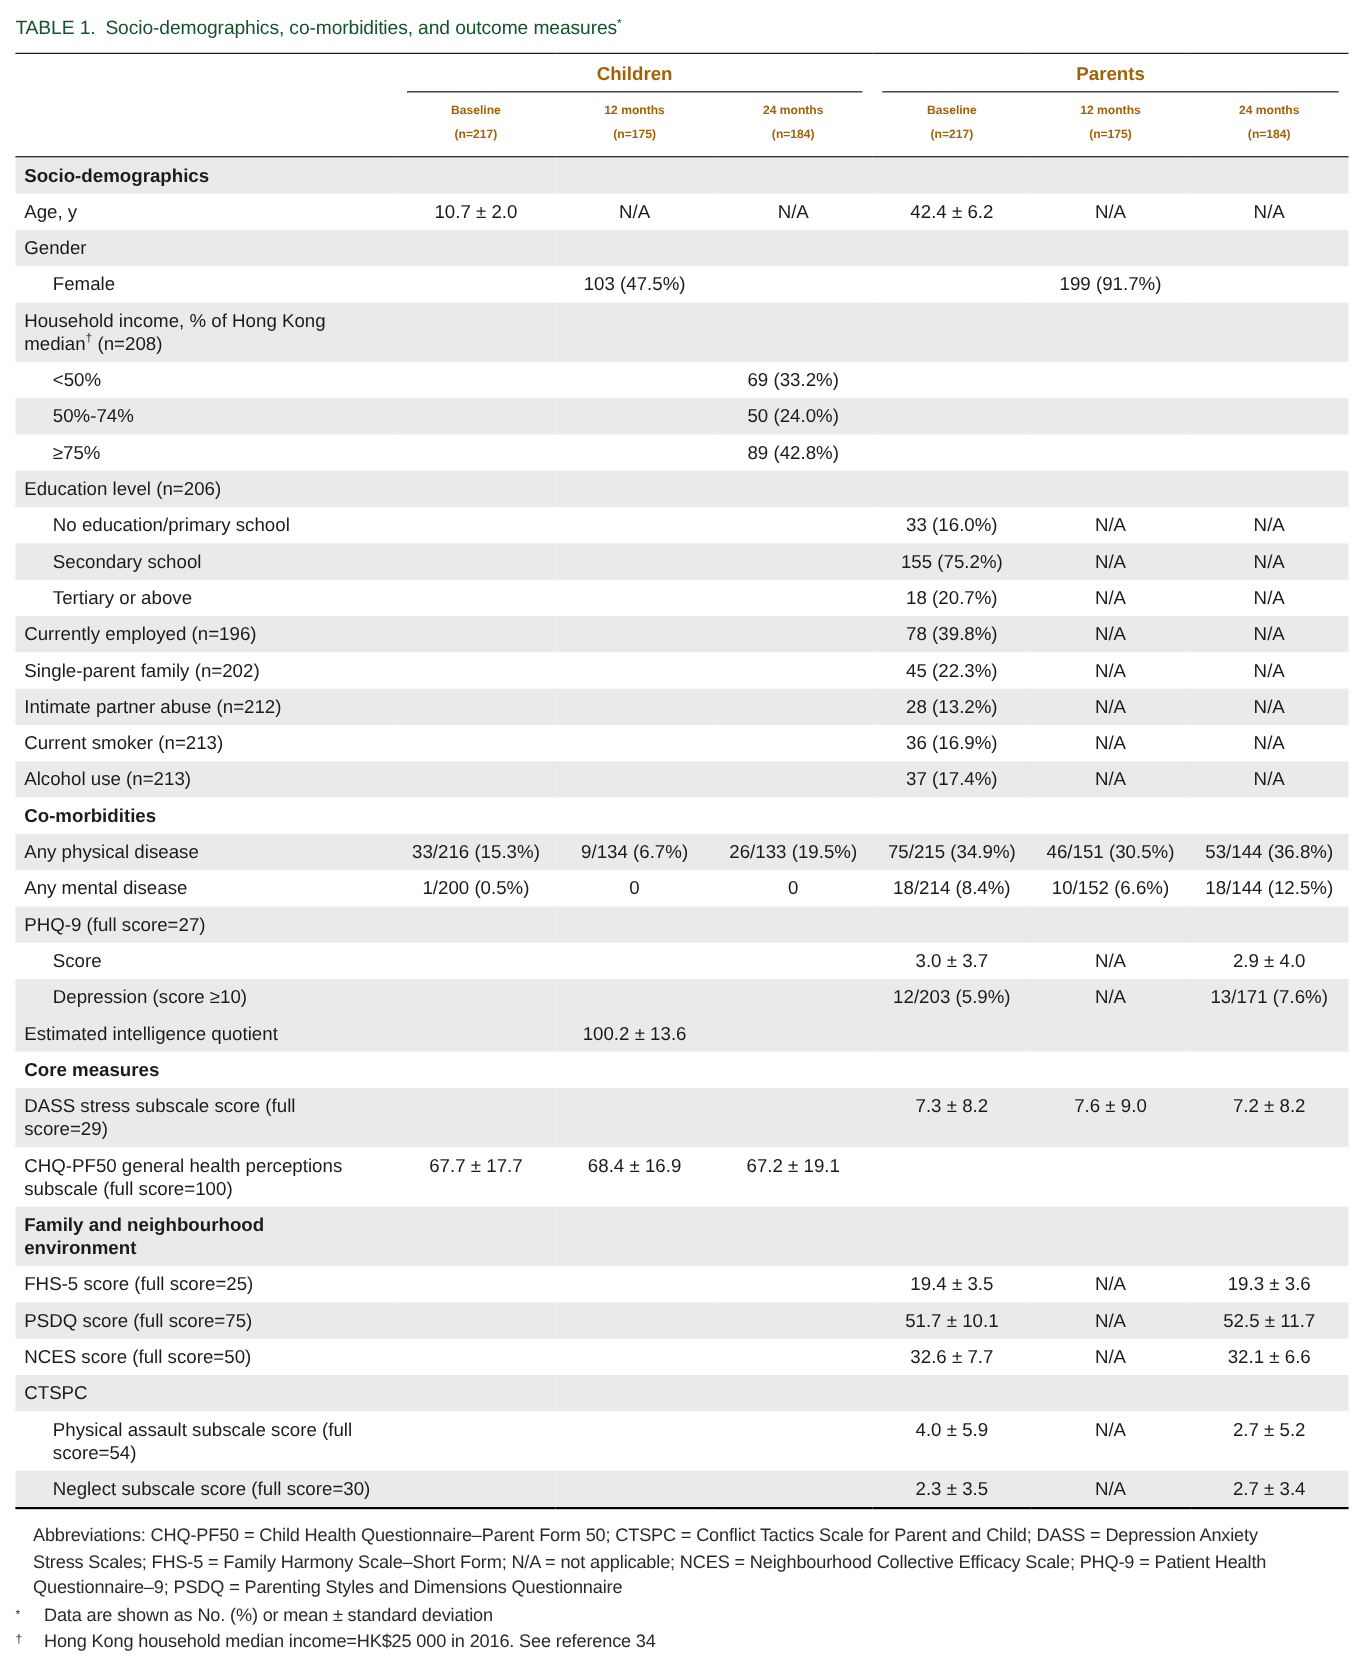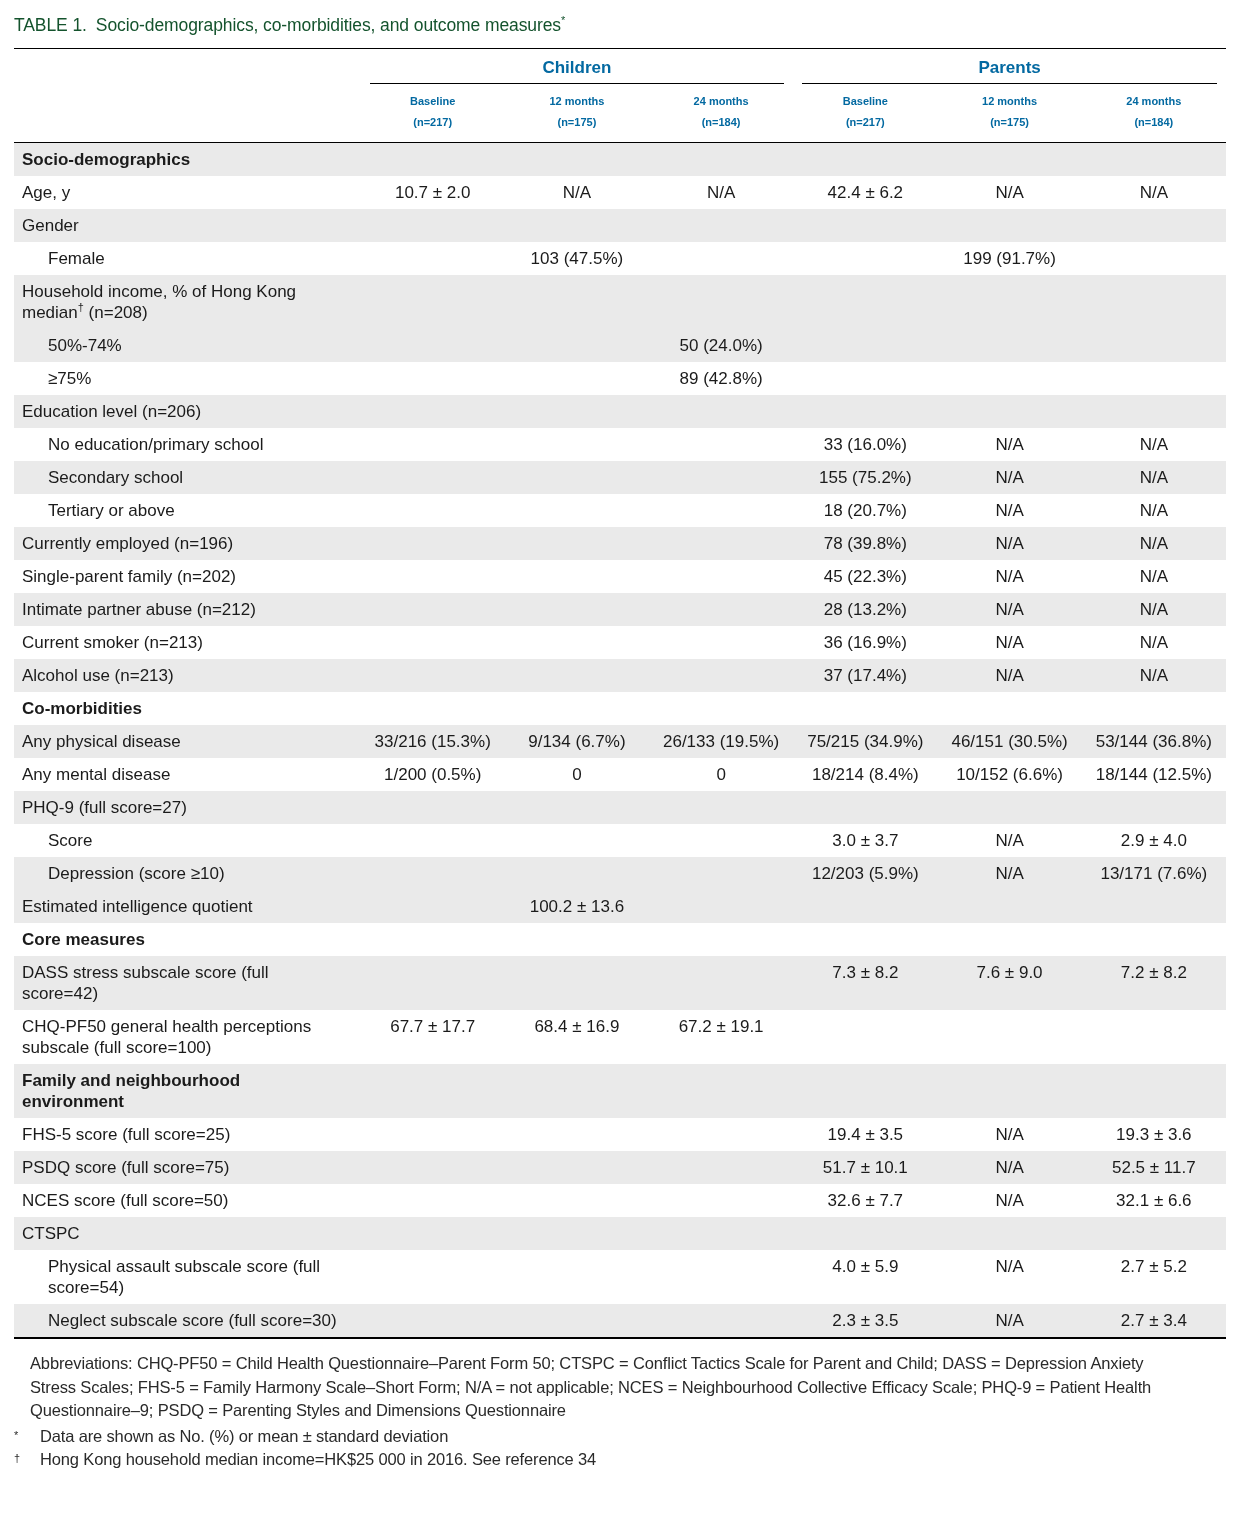--- a/index.html
+++ b/index.html
@@ -37,21 +37,21 @@
     border-bottom:2.5px solid var(--rule);
     font-size:17px;
   }
   col.label-col{width:346px;}
   col.val-col{width:144px;}
 
   thead th{
     font-weight:bold;
     padding:0;
     vertical-align:bottom;
-    color:#0369a1;
+    color:#a16207;
   }
   tr.group-row th{padding-top:9px;}
   .group-cell{
     text-align:center;
     font-size:17px;
     line-height:20px;
     padding-bottom:5px;
     margin:0 9px;
     border-bottom:1.5px solid var(--rule);
   }
@@ -174,20 +174,29 @@
         <tr class="shaded ">
           <td class="label-cell indent-0"><span>Household income, % of Hong Kong
 median</span><sup>†</sup><span> (n=208)</span></td>
           <td class="value-cell"></td>
           <td class="value-cell"></td>
           <td class="value-cell"></td>
           <td class="value-cell"></td>
           <td class="value-cell"></td>
           <td class="value-cell"></td>
         </tr>
+        <tr class="">
+          <td class="label-cell indent-1"><span>&lt;50%</span></td>
+          <td class="value-cell"></td>
+          <td class="value-cell"></td>
+          <td class="value-cell">69 (33.2%)</td>
+          <td class="value-cell"></td>
+          <td class="value-cell"></td>
+          <td class="value-cell"></td>
+        </tr>
         <tr class="shaded ">
           <td class="label-cell indent-1"><span>50%-74%</span></td>
           <td class="value-cell"></td>
           <td class="value-cell"></td>
           <td class="value-cell">50 (24.0%)</td>
           <td class="value-cell"></td>
           <td class="value-cell"></td>
           <td class="value-cell"></td>
         </tr>
         <tr class="">
@@ -347,21 +356,21 @@
           <td class="label-cell indent-0"><span>Core measures</span></td>
           <td class="value-cell"></td>
           <td class="value-cell"></td>
           <td class="value-cell"></td>
           <td class="value-cell"></td>
           <td class="value-cell"></td>
           <td class="value-cell"></td>
         </tr>
         <tr class="shaded ">
           <td class="label-cell indent-0"><span>DASS stress subscale score (full
-score=42)</span></td>
+score=29)</span></td>
           <td class="value-cell"></td>
           <td class="value-cell"></td>
           <td class="value-cell"></td>
           <td class="value-cell">7.3 ± 8.2</td>
           <td class="value-cell">7.6 ± 9.0</td>
           <td class="value-cell">7.2 ± 8.2</td>
         </tr>
         <tr class="">
           <td class="label-cell indent-0"><span>CHQ-PF50 general health perceptions
 subscale (full score=100)</span></td>

